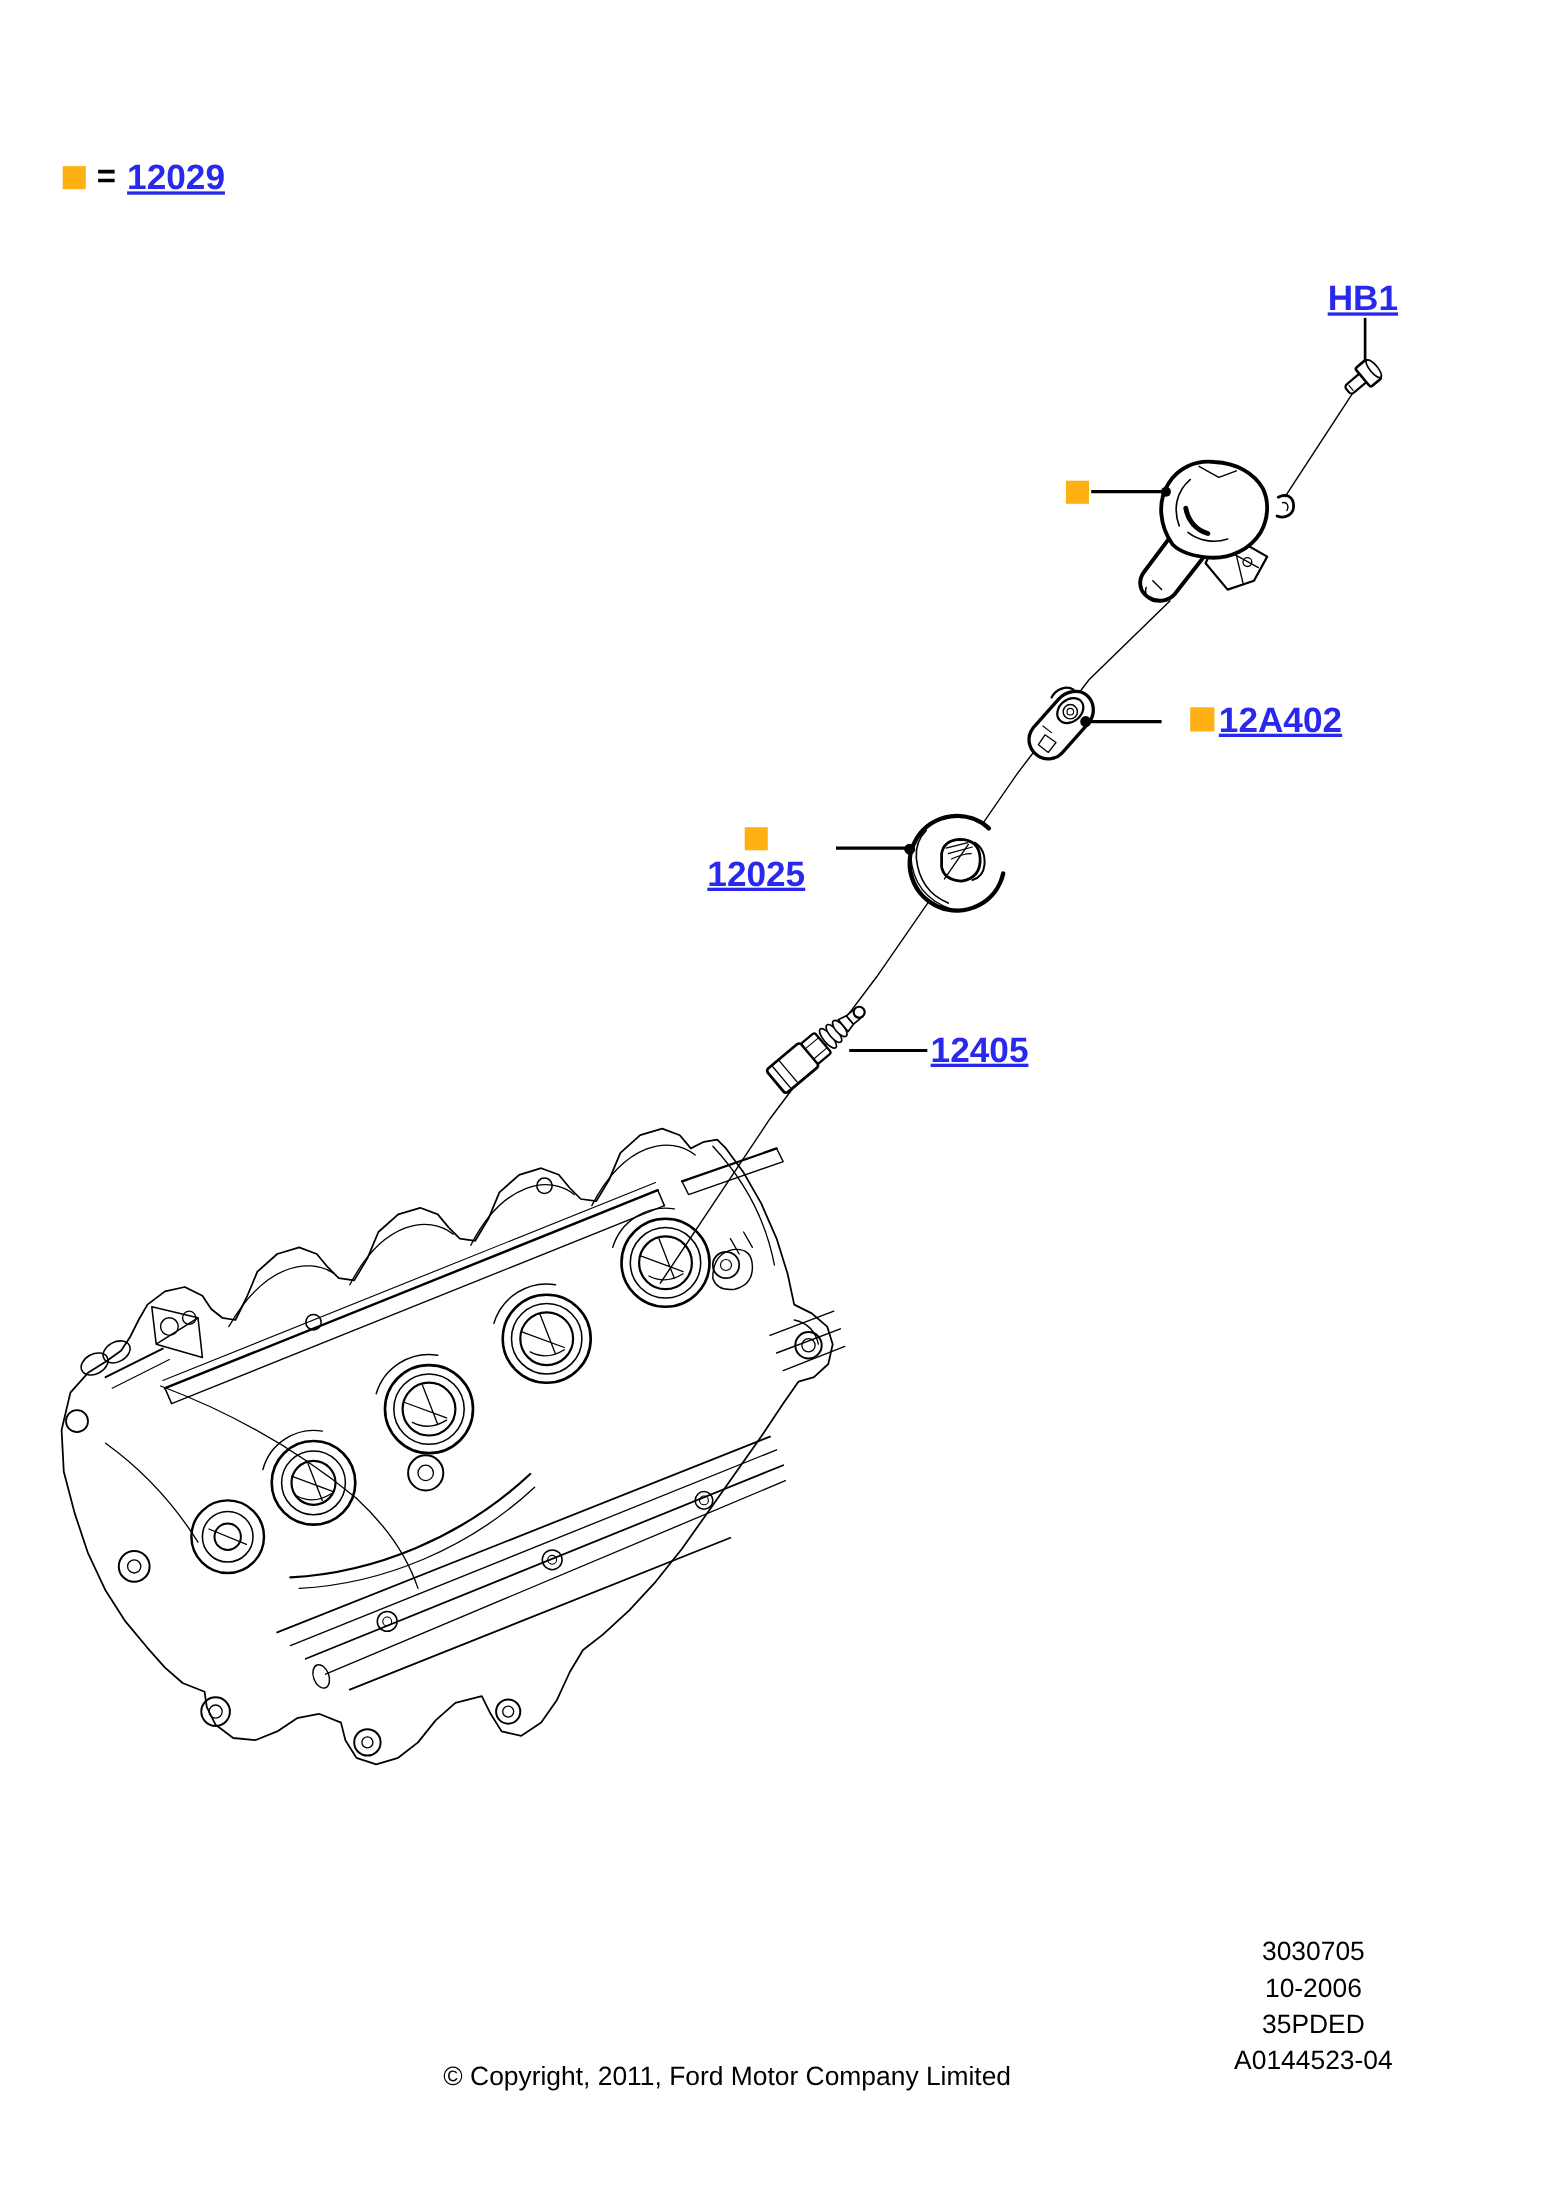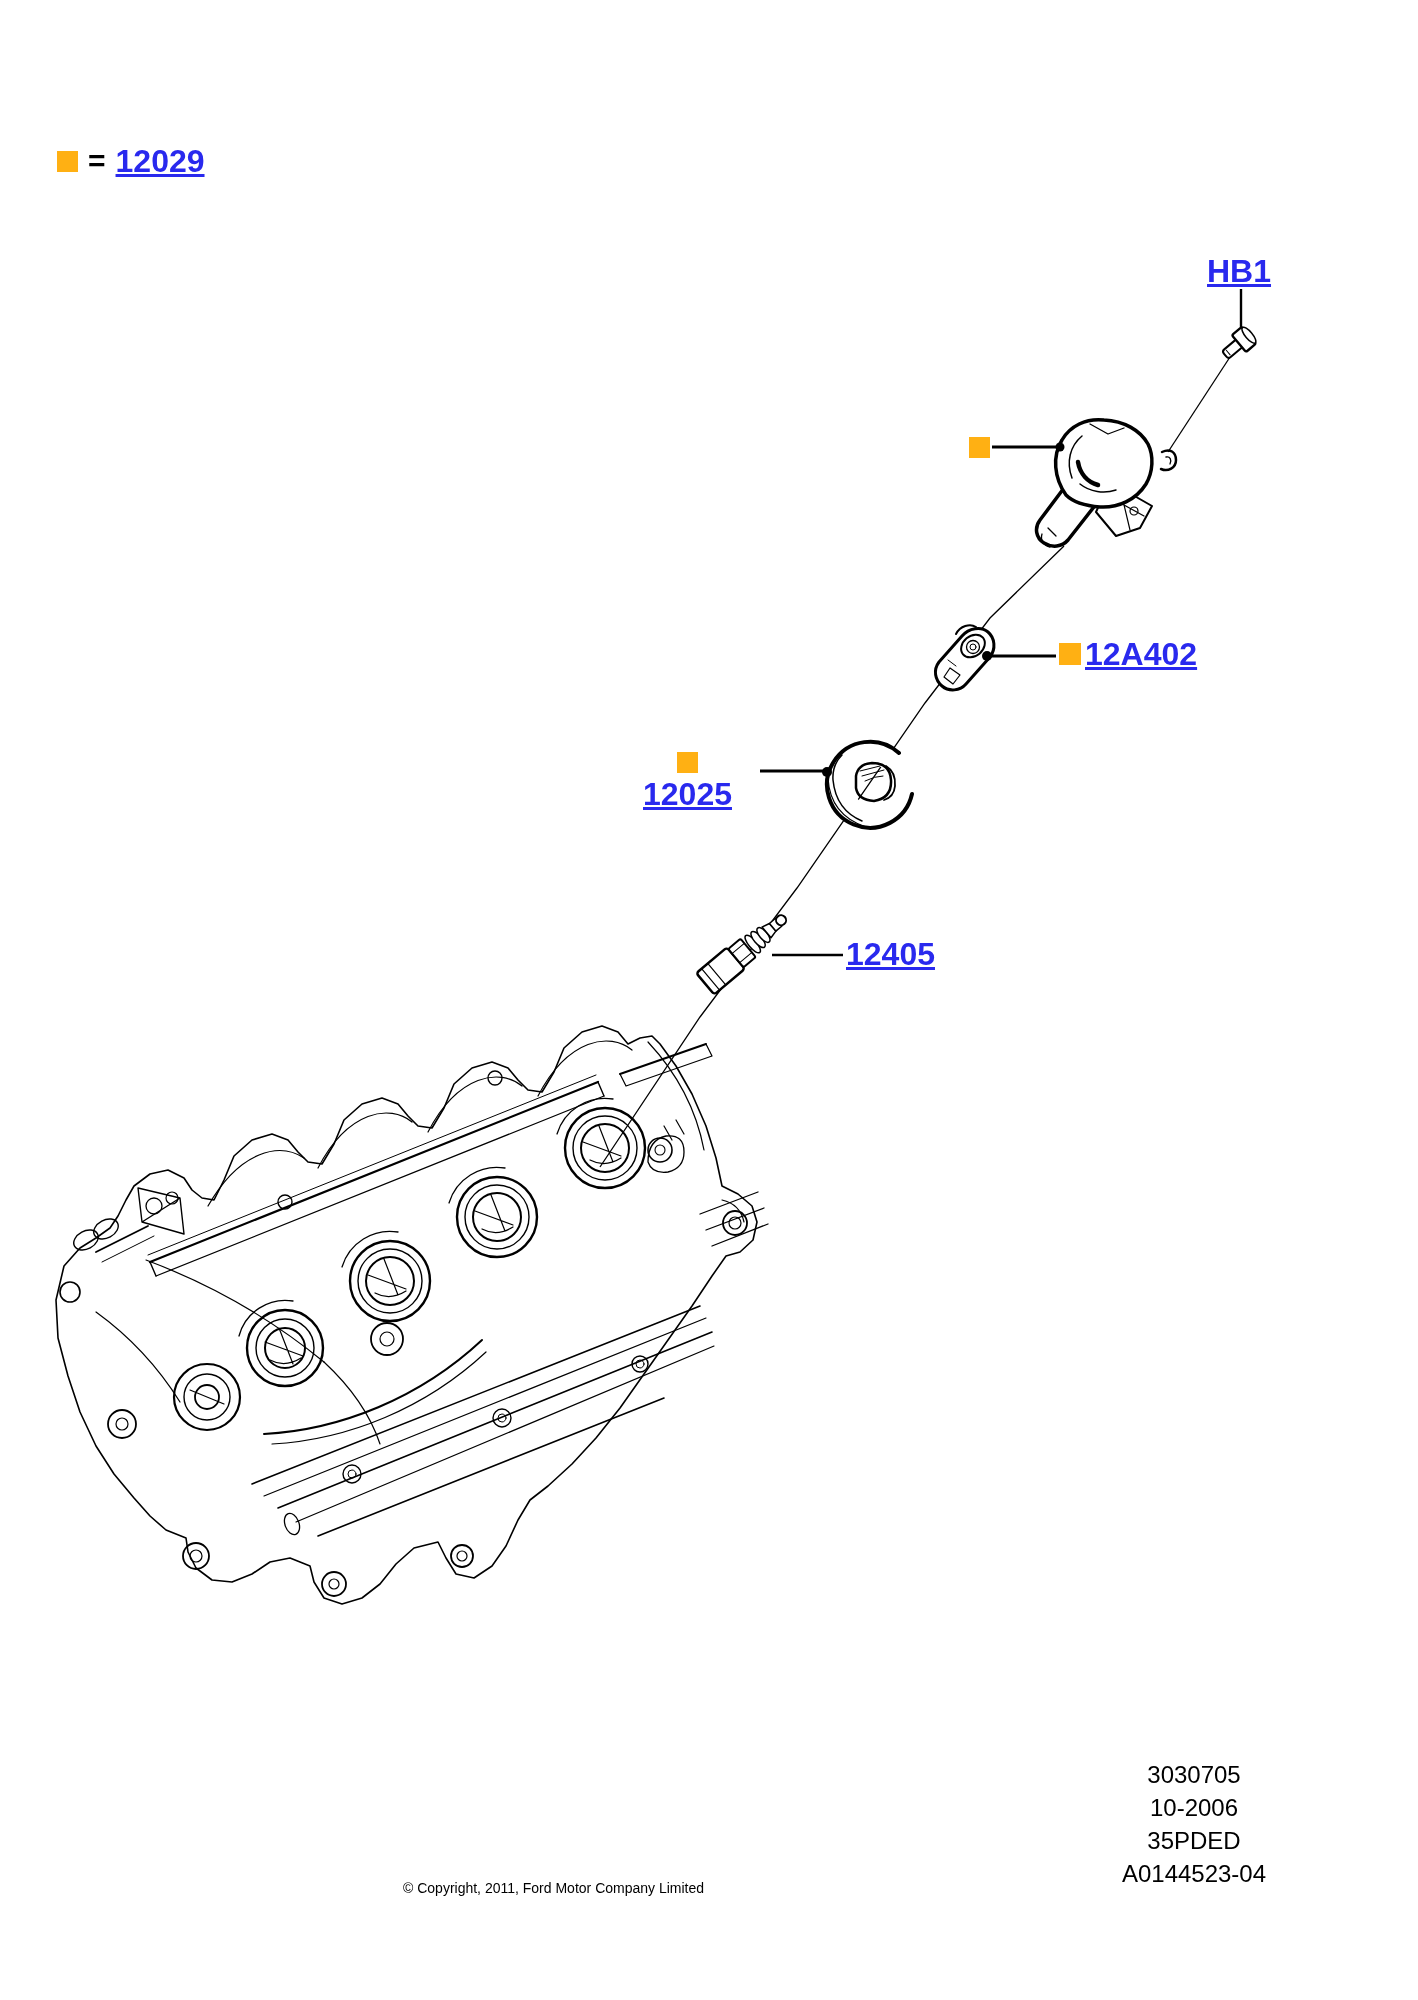--- a/index.html
+++ b/index.html
@@ -33,36 +33,36 @@
     text-decoration:underline;
   }
   .eq{
     color:#000;
     font-weight:bold;
     font-size:30px;
     line-height:32px;
   }
   .gap10{gap:10px;}
   .gap5{gap:5px;flex-direction:column;}
-  .gap4{gap:4px;}
+  .gap4{gap:4px;margin-left:23px;}
   .footnote{
     position:absolute;
     left:1109px;
     top:1758px;
     width:170px;
     text-align:center;
     font-size:24px;
     line-height:33px;
     color:#000;
   }
   .copyright{
     position:absolute;
     left:403px;
     top:1874px;
-    font-size:14px;
+    font-size:24px;
     line-height:28px;
     color:#000;
   }
 </style>
 </head>
 <body>
 
 <div class="page">
 
   <svg class="art" width="1418" height="2000" viewBox="0 0 1418 2000">

